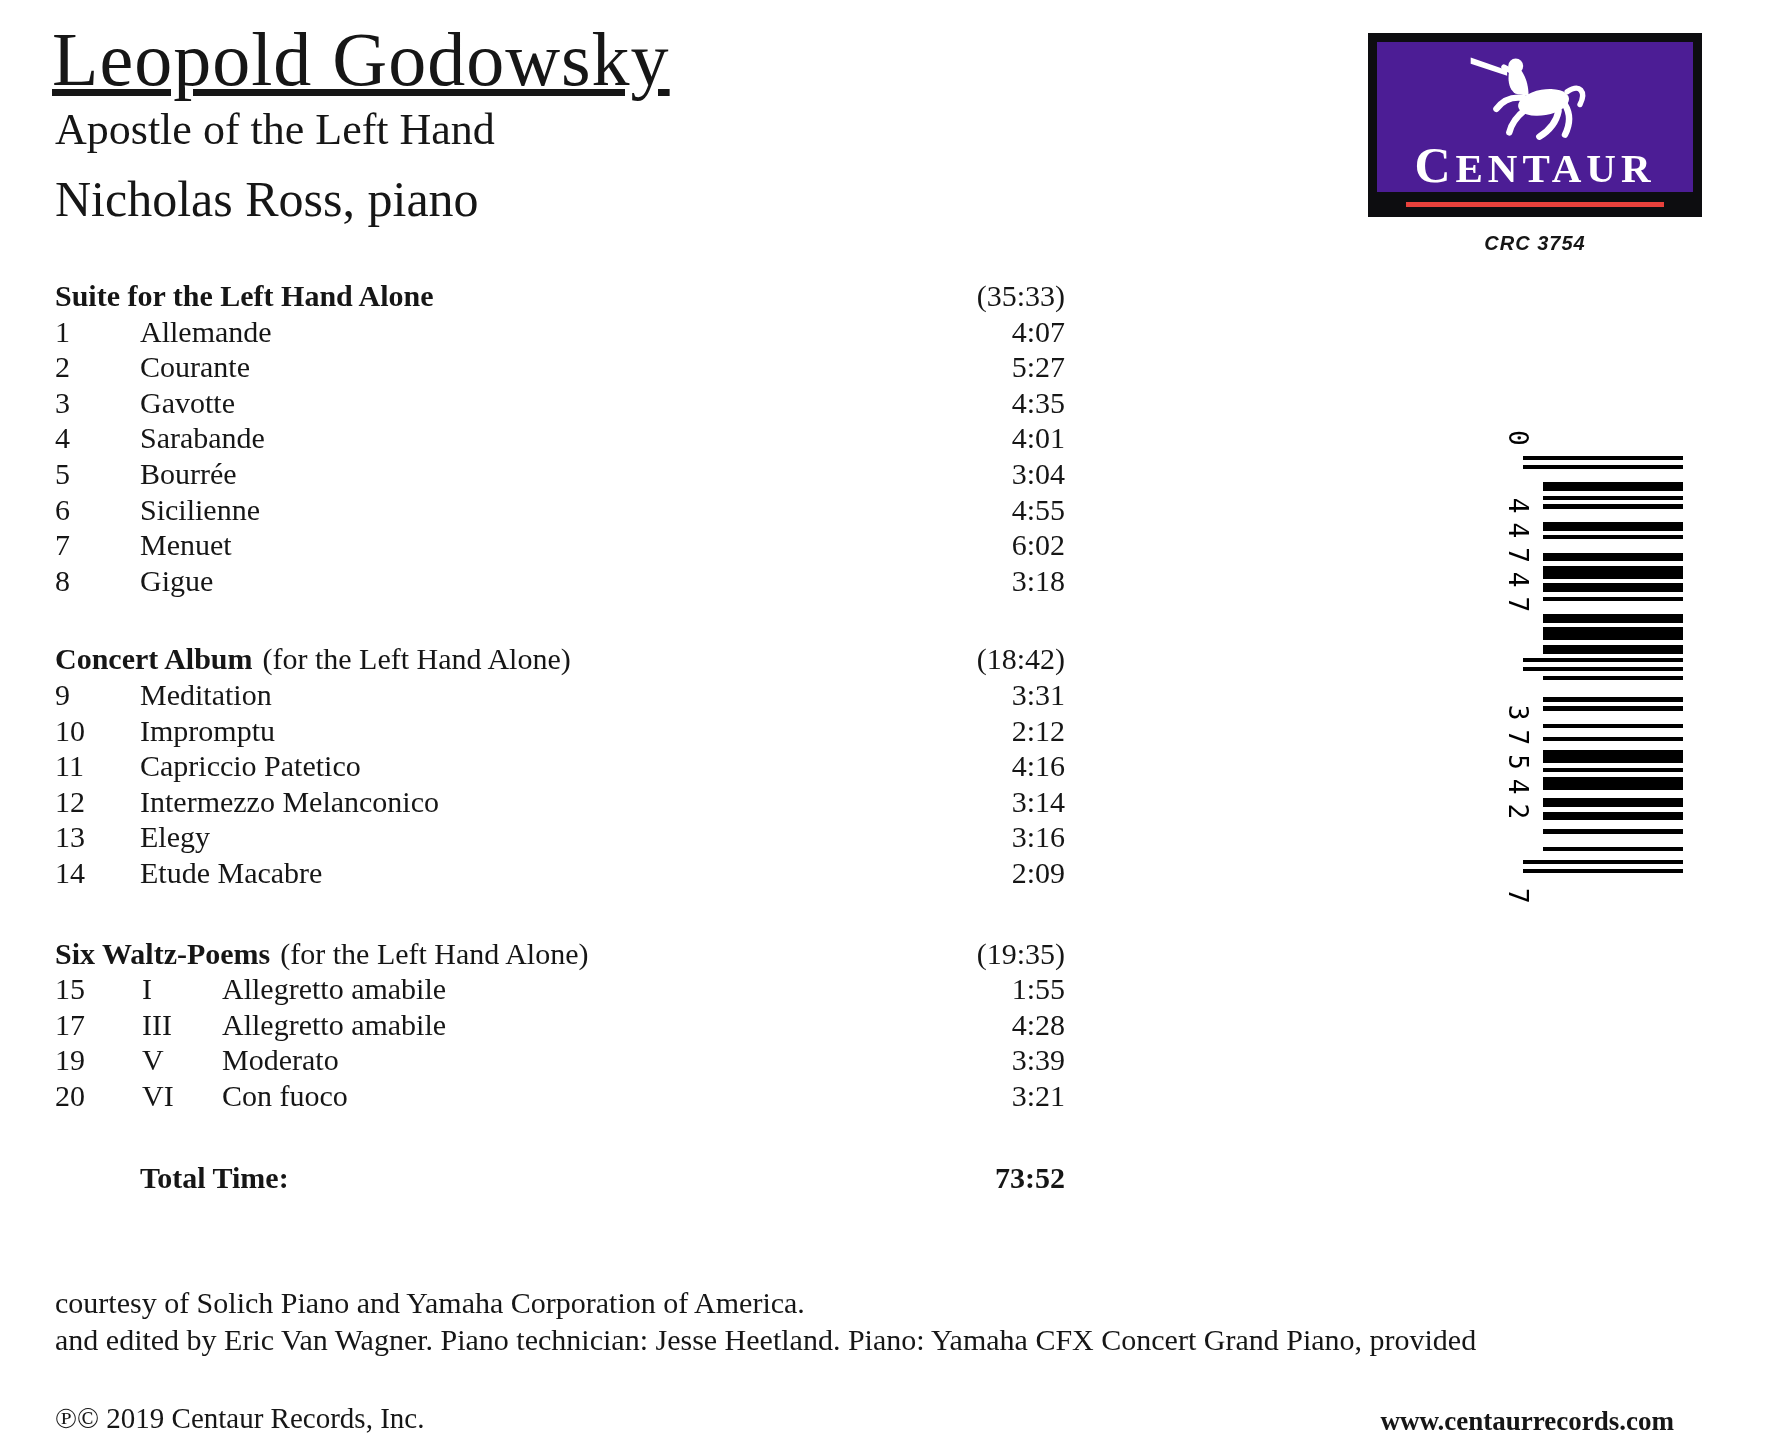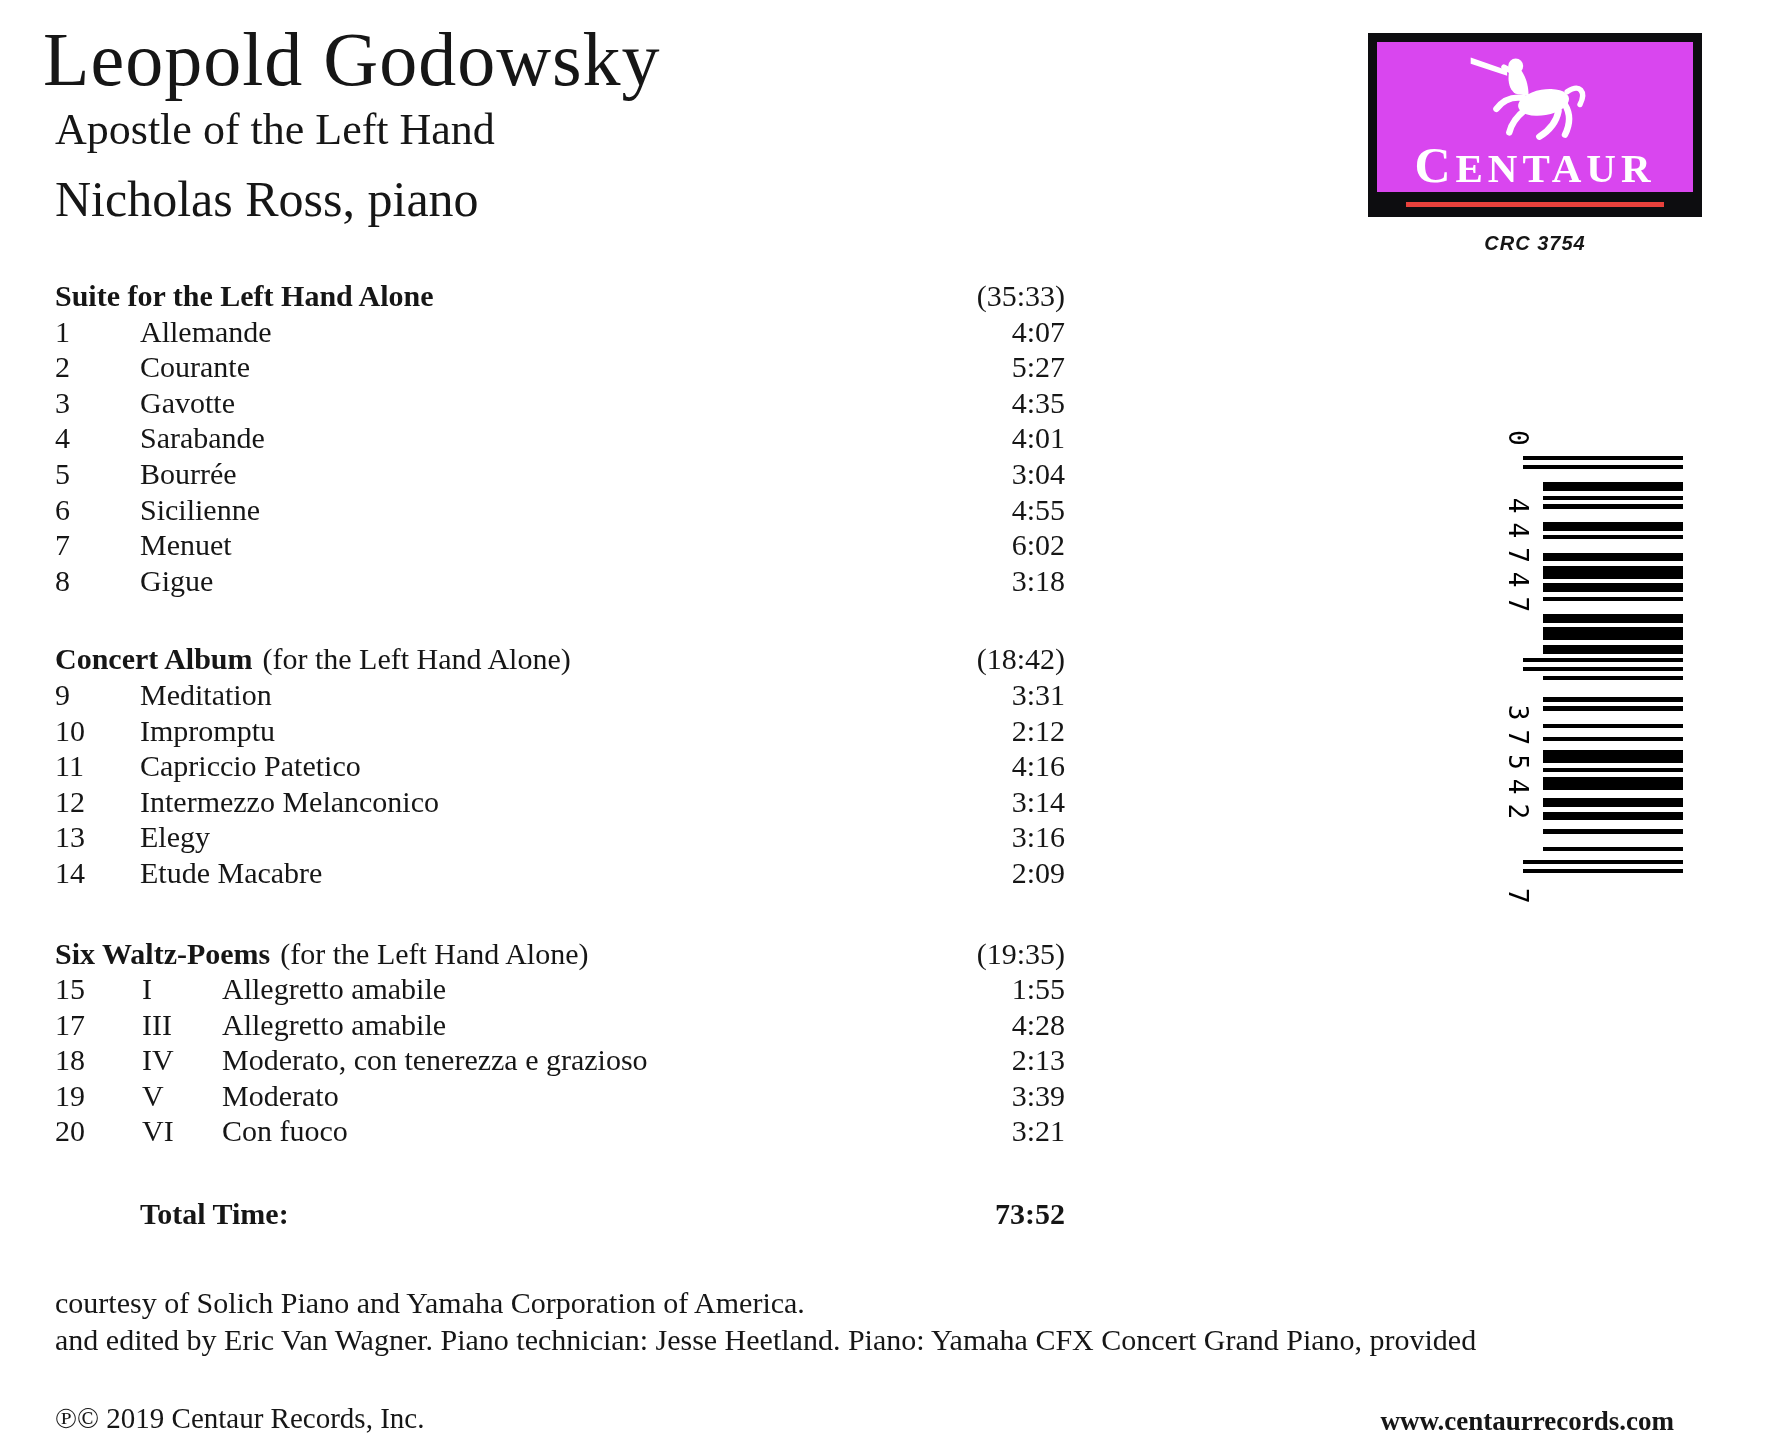--- a/index.html
+++ b/index.html
@@ -1,20 +1,20 @@
 <!DOCTYPE html>
 <html><head>
 <meta charset="utf-8">
 <style>
   html,body{margin:0;padding:0;background:#fff;}
   .page{position:relative;width:1786px;height:1450px;background:#fff;color:#161616;
         font-family:"Liberation Serif","DejaVu Serif",serif;overflow:hidden;}
 
   
-  .composer{position:absolute;left:43px;top:18px;font-size:76px;line-height:1.1;letter-spacing:1px;}
+  .composer{position:absolute;left:52px;top:18px;font-size:76px;line-height:1.1;letter-spacing:1px;text-decoration:underline;}
   .subtitle{position:absolute;left:55px;top:106px;font-size:44px;line-height:1.1;}
   .performer{position:absolute;left:55px;top:172px;font-size:50px;line-height:1.1;}
 
   
   .tracklist{position:absolute;left:55px;top:278px;width:1010px;font-size:30px;}
   .row{position:relative;height:35.6px;line-height:35.6px;white-space:nowrap;}
   .sec-title{font-weight:700;}
   .sec-sub{margin-left:10px;}
   .num{position:absolute;left:0;}
   .rom{position:absolute;left:87px;}
@@ -60,21 +60,21 @@
 </head>
 <body>
 
 <div class="page">
 
   <div class="composer">Leopold Godowsky</div>
   <div class="subtitle">Apostle of the Left Hand</div>
   <div class="performer">Nicholas Ross, piano</div>
 
   <div class="logo-frame">
-    <div class="logo-red" style="background: #d946ef;">
+    <div class="logo-red" style="background: #4c1d95;">
       <svg class="centaur-svg" viewBox="0 0 140 100">
         <path d="M10,14 L44,26 L44,31 L10,20 Z" fill="#fff"></path>
         <circle cx="52" cy="22" r="7" fill="#fff"></circle>
         <path d="M50,28 L41,23" stroke="#fff" stroke-width="5" stroke-linecap="round"></path>
         <path d="M46,26 C44,36 46,44 52,48 L64,50 C64,38 60,30 57,26 Z" fill="#fff"></path>
         <ellipse cx="78" cy="56" rx="24" ry="12" fill="#fff" transform="rotate(-10 78 56)"></ellipse>
         <path d="M60,52 C48,50 40,54 34,62" stroke="#fff" stroke-width="6" fill="none" stroke-linecap="round"></path>
         <path d="M62,62 C54,68 48,76 46,84" stroke="#fff" stroke-width="6" fill="none" stroke-linecap="round"></path>
         <path d="M92,64 C90,74 84,82 74,88" stroke="#fff" stroke-width="6" fill="none" stroke-linecap="round"></path>
         <path d="M98,58 C104,68 102,78 98,86" stroke="#fff" stroke-width="6" fill="none" stroke-linecap="round"></path>
@@ -301,26 +301,20 @@
     <span class="ttl wide">Allegretto amabile</span>
     <span class="time">1:55</span>
   </div>
         <div class="row">
     <span class="num">17</span>
     <span class="rom">III</span>
     <span class="ttl wide">Allegretto amabile</span>
     <span class="time">4:28</span>
   </div>
         <div class="row">
-    <span class="num">18</span>
-    <span class="rom">IV</span>
-    <span class="ttl wide">Moderato, con tenerezza e grazioso</span>
-    <span class="time">2:13</span>
-  </div>
-        <div class="row">
     <span class="num">19</span>
     <span class="rom">V</span>
     <span class="ttl wide">Moderato</span>
     <span class="time">3:39</span>
   </div>
         <div class="row">
     <span class="num">20</span>
     <span class="rom">VI</span>
     <span class="ttl wide">Con fuoco</span>
     <span class="time">3:21</span>

